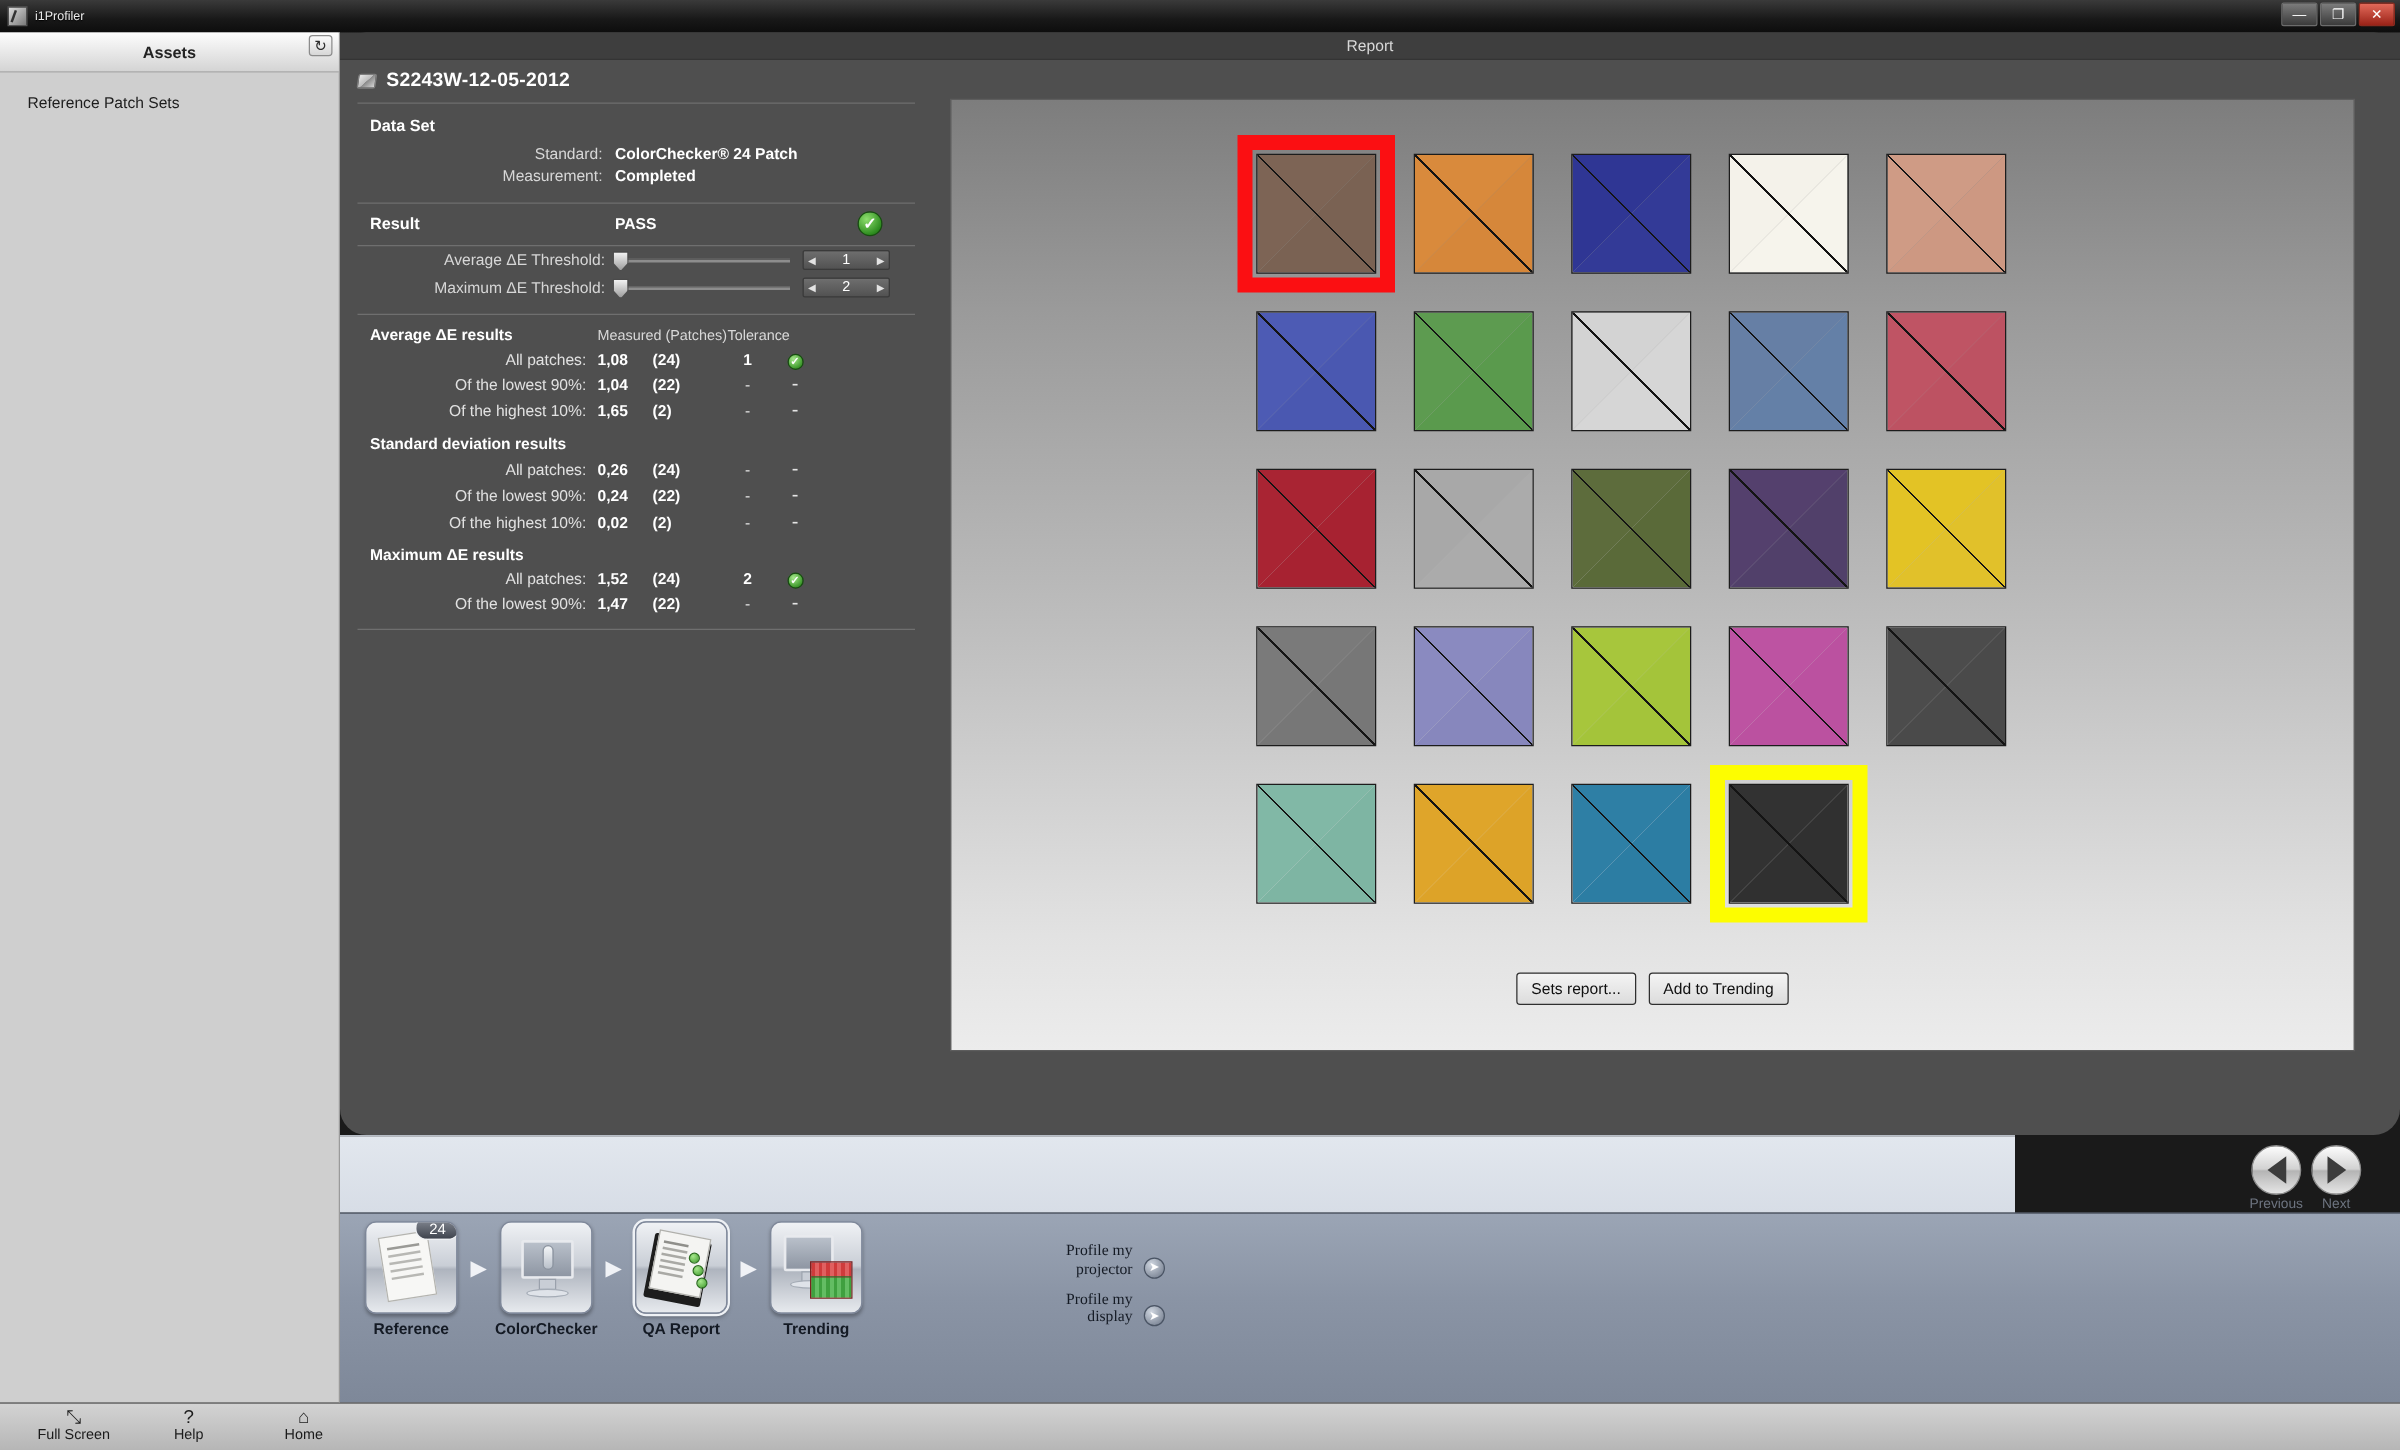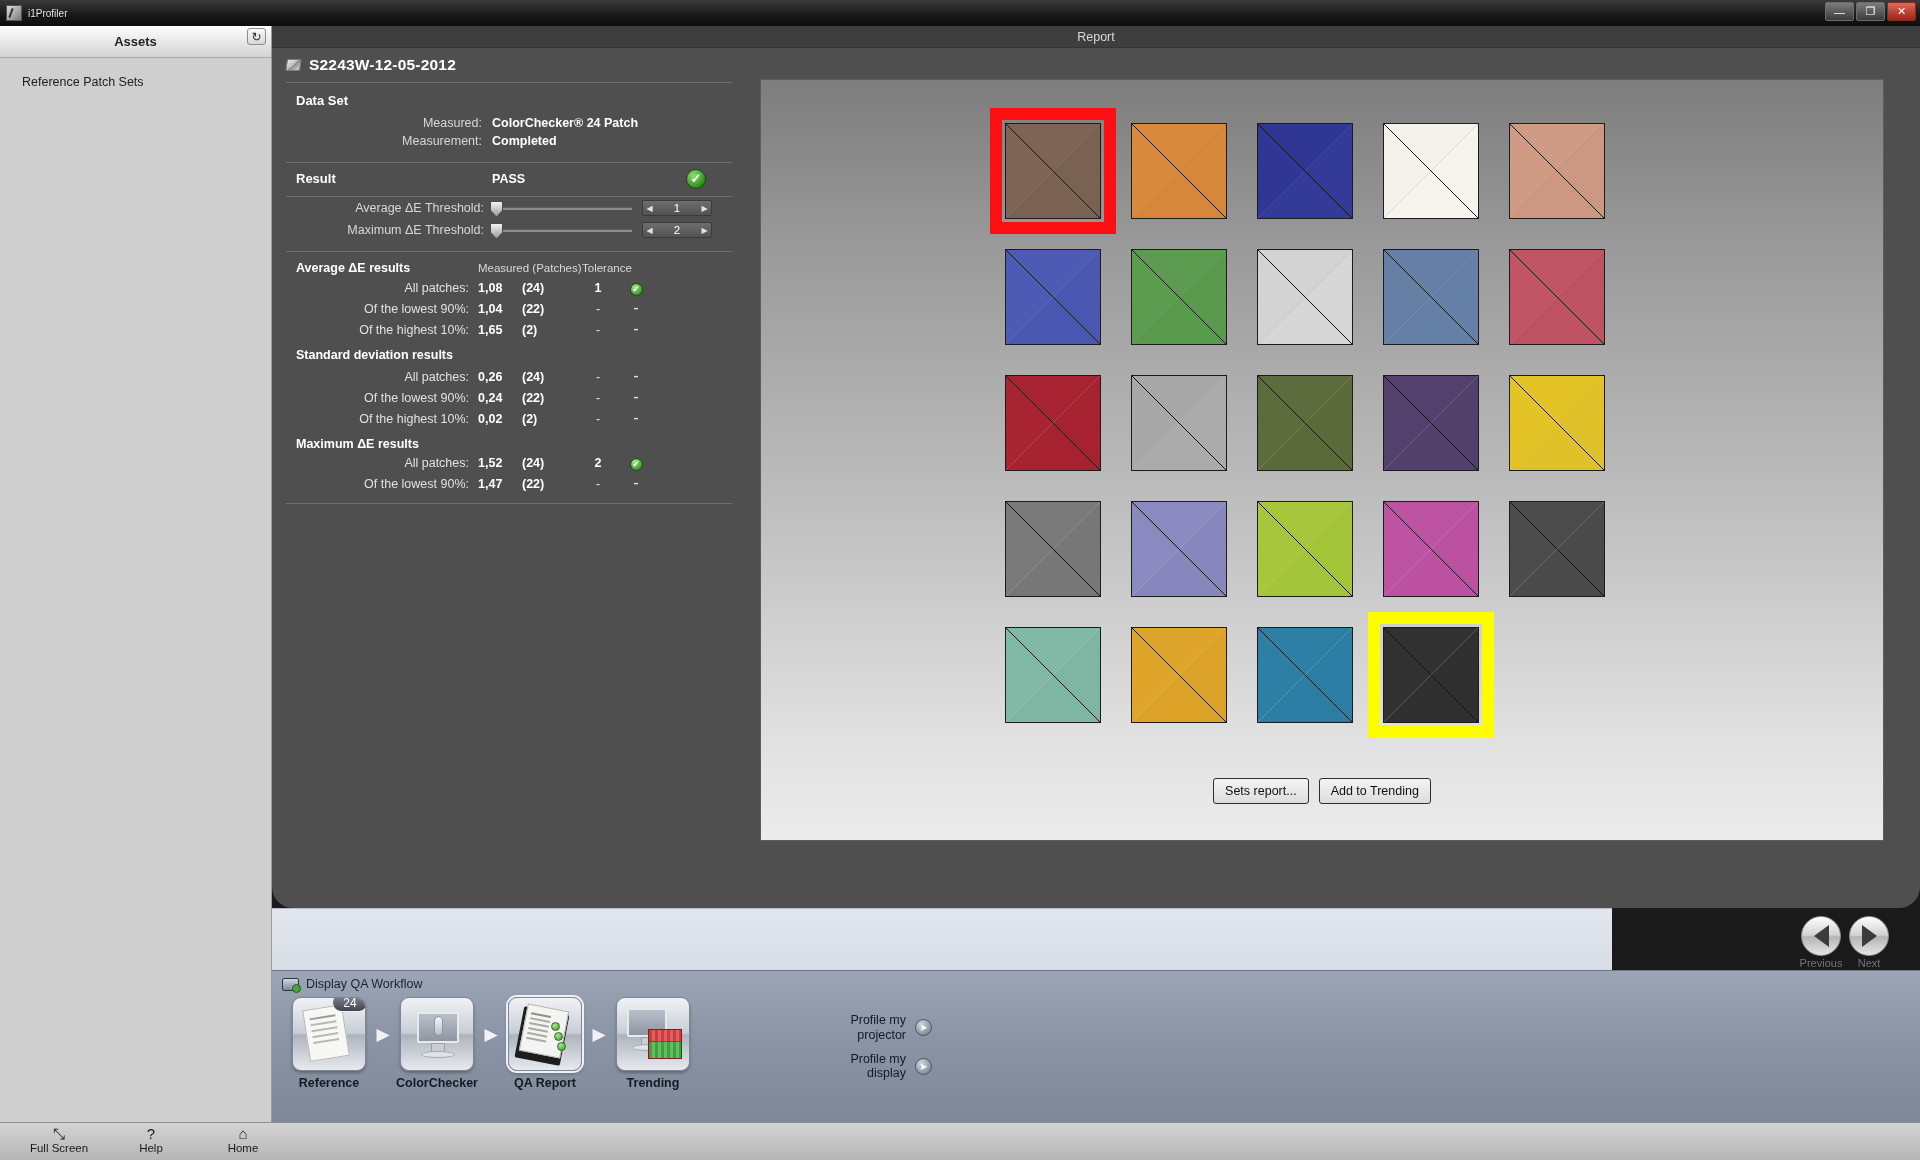--- a/index.html
+++ b/index.html
@@ -268,21 +268,21 @@
     position:absolute; left:31px; top:31px; width:34px; height:30px;
     background: repeating-linear-gradient(90deg,#cf3b3b 0 3px,#e06060 3px 6px);
     border:1px solid #7b2020;
   }
   .ic-chart::after {
     content:""; position:absolute; left:0; bottom:0; width:100%; height:58%;
     background: repeating-linear-gradient(90deg,#3fa03f 0 3px,#63bd63 3px 6px);
     border-top:1px solid #2c6f2c;
   }
   .wf-links { margin-left:110px; padding-top:16px; }
-  .wf-link { display:flex; align-items:center; gap:9px; margin-bottom:9px; }
+  .wf-link { display:flex; align-items:flex-end; gap:9px; margin-bottom:9px;font-family:Liberation Serif, serif; }
   .wf-link-text { width:100px; text-align:right; font-size:12.5px; color:#141a24; line-height:1.18; }
   .wf-link-dot {
     width:17px; height:17px; border-radius:50%;
     background: radial-gradient(circle at 35% 30%,#cfd6e0,#6a7485);
     border:1px solid #4a5464; color:#fff; font-size:10px;
     display:flex; align-items:center; justify-content:center;
   }
 
   
   #bottom-bar {
@@ -325,21 +325,21 @@
 
   <div id="info-col">
     <div id="doc-title-row">
       <div id="doc-icon"></div>
       <span id="doc-title">S2243W-12-05-2012</span>
     </div>
     <div class="hr"></div>
 
     <div class="sec-head">Data Set</div>
     <div class="kv">
-      <span class="k">Measured:</span>
+      <span class="k">Standard:</span>
       <span class="v">ColorChecker® 24 Patch</span>
     </div>
     <div class="kv">
       <span class="k">Measurement:</span>
       <span class="v">Completed</span>
     </div>
     <div class="hr" style="margin-top:12px"></div>
 
     <div id="result-row">
       <span id="result-label">Result</span>
@@ -644,24 +644,20 @@
   </div>
   <div class="nav-btn" style="left:1566px">
     <div class="nav-circle">
         <div class="nav-tri right"></div>
       </div>
     <div class="nav-label">Next</div>
   </div>
 </div>
 
 <div id="workflow">
-  <div id="wf-head">
-    <div id="wf-monitor"></div>
-    <span id="wf-head-title">Display QA Workflow</span>
-  </div>
   <div id="wf-steps">
       <div class="wf-step">
         <div class="wf-tile">
           <div class="ic-doc"></div>
           <span class="wf-badge">24</span>
         </div>
         <div class="wf-name">Reference</div>
       </div>
       <div class="wf-arrow">▶</div>
       <div class="wf-step">

